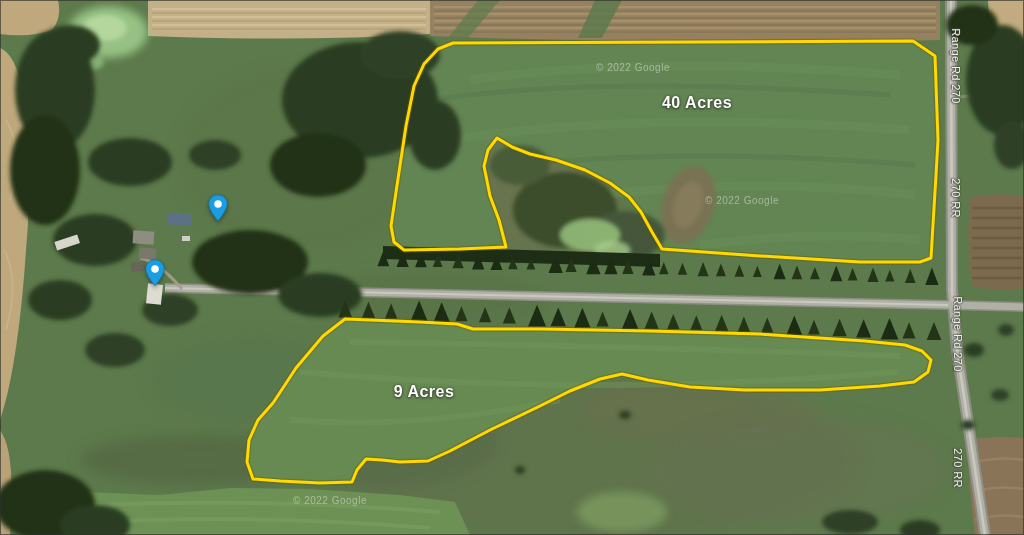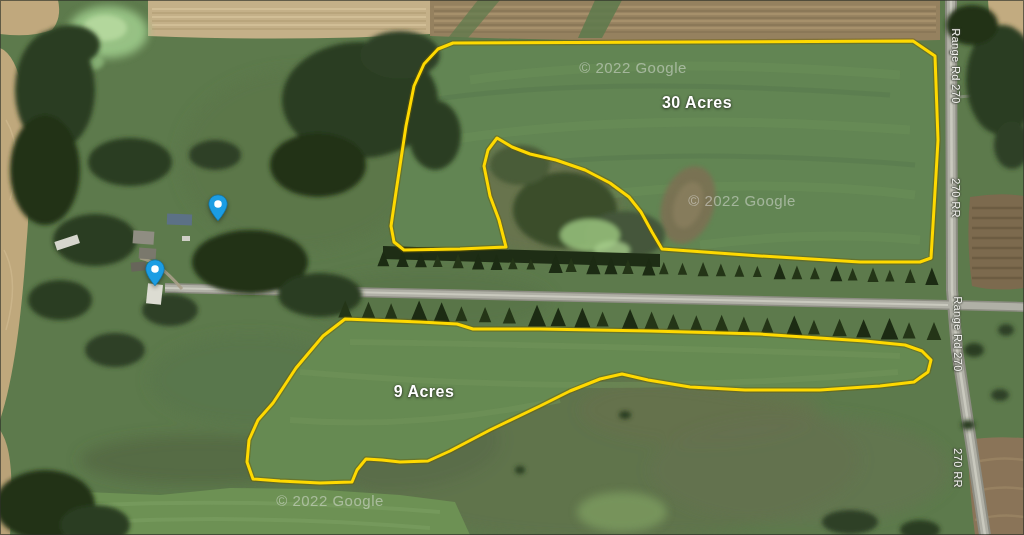--- a/index.html
+++ b/index.html
@@ -6,21 +6,21 @@
   .stage{position:relative;width:1024px;height:535px;overflow:hidden;
          font-family:"Liberation Sans",sans-serif;background:#5d7a4c}
   .stage svg.terrain{position:absolute;left:0;top:0;width:1024px;height:535px;display:block}
   .acre-label{position:absolute;transform:translate(-50%,-50%);color:#ffffff;
 phy              font-size:23px;font-weight:700;letter-spacing:.5px;white-space:nowrap;
               text-shadow:0 1px 3px rgba(35,40,30,.85),0 0 2px rgba(35,40,30,.6)}
   .road-label{position:absolute;transform:translate(-50%,-50%) rotate(90deg);
               color:#f2f2ee;font-size:11px;font-weight:500;letter-spacing:.4px;white-space:nowrap;
               text-shadow:0 0 2px #474c40,0 0 2px #474c40,0 1px 2px #3c4136}
   .watermark{position:absolute;transform:translate(-50%,-50%);
-             color:rgba(235,235,235,.48);font-size:15px;letter-spacing:.5px;white-space:nowrap}
+             color:rgba(235,235,235,.48);font-size:10px;letter-spacing:.5px;white-space:nowrap}
   .pin{position:absolute;transform:translate(-50%,-100%);
        filter:drop-shadow(0 2px 2px rgba(15,20,10,.45));cursor:pointer}
   .frame{position:absolute;inset:0;box-shadow:inset 0 0 0 1px rgba(45,48,40,.65);pointer-events:none}
 </style>
 </head>
 <body>
 
 <div class="stage">
 
   <svg class="terrain" viewBox="0 0 1024 535">
@@ -212,21 +212,21 @@
     <g>
       <polygon fill="none" stroke="#6b5e00" stroke-width="5.5" opacity=".45" stroke-linejoin="round" stroke-linecap="round" points="453,43 700,42 913,41 935,56 938,140 936,175 931,258 920,262 860,262 760,256 662,249 652,232 641,212 629,197 610,183 585,170 556,160 530,154 512,147 497,138 488,150 484,166 490,196 499,220 506,247 460,249 404,250 394,242 391,226 396,192 406,126 414,86 424,64 438,49"></polygon>
       <polygon fill="none" stroke="#FFD900" stroke-width="3" stroke-linejoin="round" stroke-linecap="round" points="453,43 700,42 913,41 935,56 938,140 936,175 931,258 920,262 860,262 760,256 662,249 652,232 641,212 629,197 610,183 585,170 556,160 530,154 512,147 497,138 488,150 484,166 490,196 499,220 506,247 460,249 404,250 394,242 391,226 396,192 406,126 414,86 424,64 438,49"></polygon>
     </g>
     <g>
       <polygon fill="none" stroke="#6b5e00" stroke-width="5.5" opacity=".45" stroke-linejoin="round" stroke-linecap="round" points="345,319 420,322 457,324 473,329 540,329 650,331 760,334 865,341 905,345 922,351 931,360 928,372 914,382 880,386 820,390 745,390 690,387 648,380 622,374 600,379 570,391 540,406 490,430 450,451 428,461 400,462 382,460 366,459 357,470 352,482 320,483 280,481 253,479 247,462 249,440 258,420 273,403 296,368 323,336"></polygon>
       <polygon fill="none" stroke="#FFD900" stroke-width="3" stroke-linejoin="round" stroke-linecap="round" points="345,319 420,322 457,324 473,329 540,329 650,331 760,334 865,341 905,345 922,351 931,360 928,372 914,382 880,386 820,390 745,390 690,387 648,380 622,374 600,379 570,391 540,406 490,430 450,451 428,461 400,462 382,460 366,459 357,470 352,482 320,483 280,481 253,479 247,462 249,440 258,420 273,403 296,368 323,336"></polygon>
     </g>
   </svg>
 
-  <div class="acre-label" style="left:697px;top:103px">30 Acres</div>
+  <div class="acre-label" style="left:697px;top:103px">40 Acres</div>
   <div class="acre-label" style="left:424px;top:392px">9 Acres</div>
 
   <div class="road-label" style="left:956px;top:66px">Range Rd 270</div>
   <div class="road-label" style="left:956px;top:198px">270 RR</div>
   <div class="road-label" style="left:958px;top:334px">Range Rd 270</div>
   <div class="road-label" style="left:958px;top:468px">270 RR</div>
 
   <div class="watermark" style="left:633px;top:67px">© 2022 Google</div>
   <div class="watermark" style="left:742px;top:200px">© 2022 Google</div>
   <div class="watermark" style="left:330px;top:500px">© 2022 Google</div>

